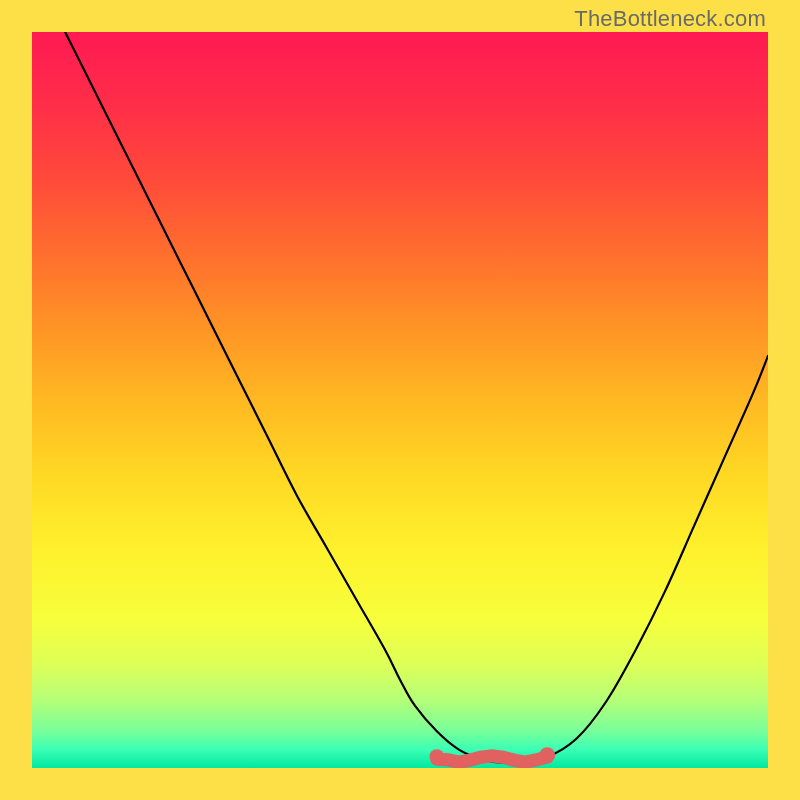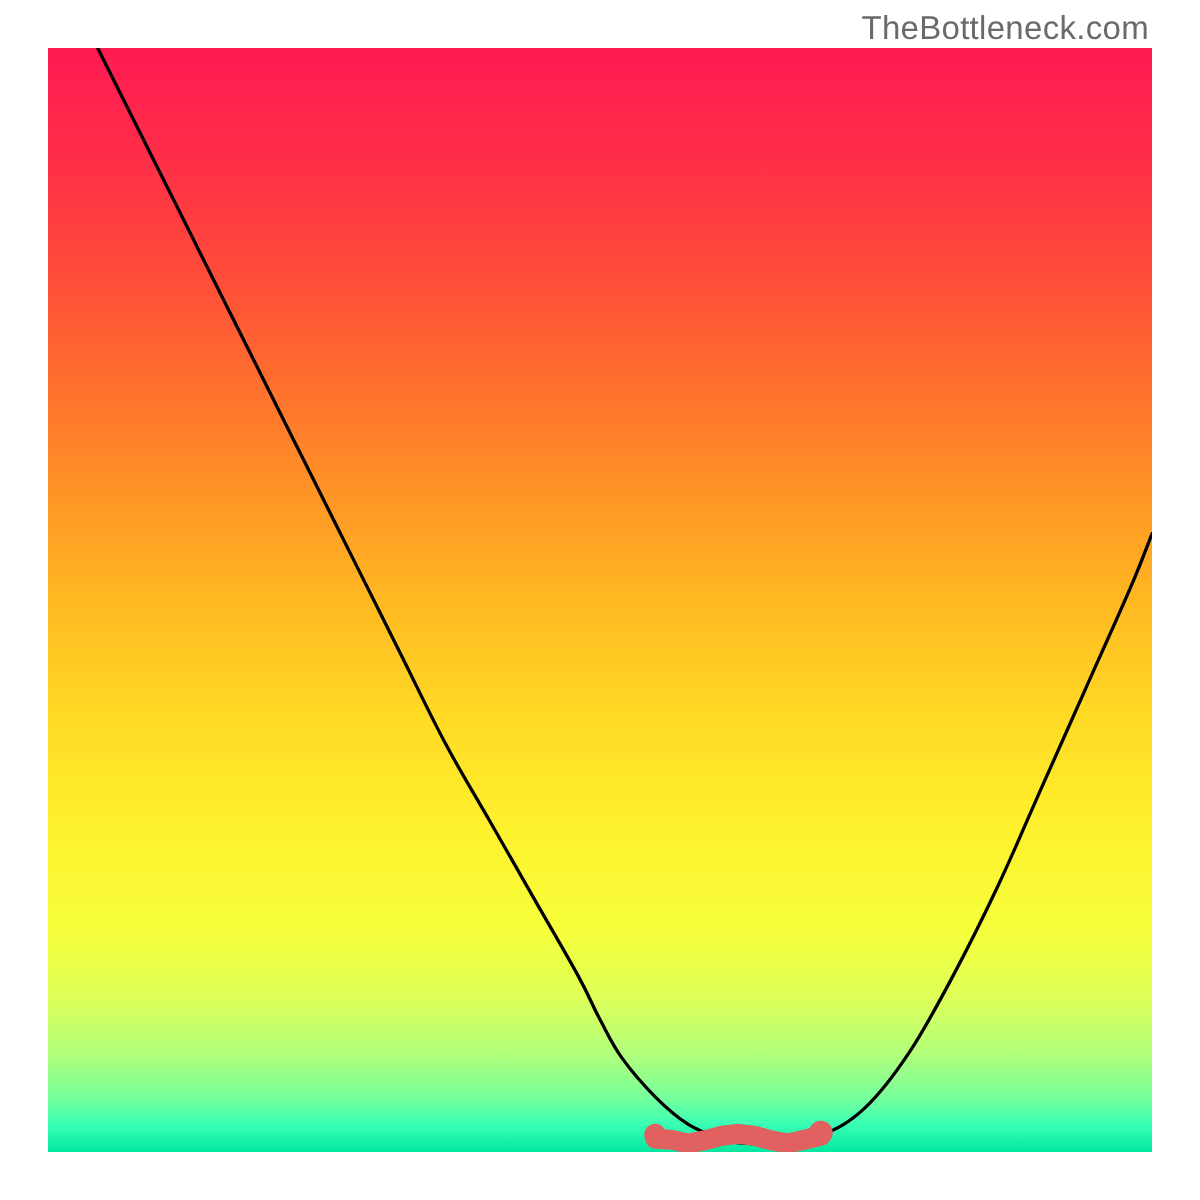--- a/index.html
+++ b/index.html
@@ -1,17 +1,17 @@
 <!DOCTYPE html>
 <html><head>
 <meta charset="utf-8">
 <style>
   * { margin: 0; padding: 0; box-sizing: border-box; }
   body { width: 800px; height: 800px; background: #000; position: relative; font-family: Arial, sans-serif; }
-  .frame { position: absolute; top: 0; left: 0; width: 800px; height: 800px; background: #ffffff; }
+  .frame { position: absolute; top: 0; left: 0; width: 800px; height: 800px; background: #fde047; }
   .plot-area { position: absolute; top: 32px; left: 32px; width: 736px; height: 736px; overflow: hidden; }
   .gradient-bg { position: absolute; top: 0; left: 0; width: 100%; height: 100%; }
   .curve-svg { position: absolute; top: 0; left: 0; width: 100%; height: 100%; }
   .watermark { position: absolute; top: 6px; right: 34px; color: #6a6a6a; font-size: 22px; font-weight: 500; letter-spacing: 0.2px; }
 </style>
 </head>
 <body>
 
 <div class="frame">
   <div class="watermark">TheBottleneck.com</div>

